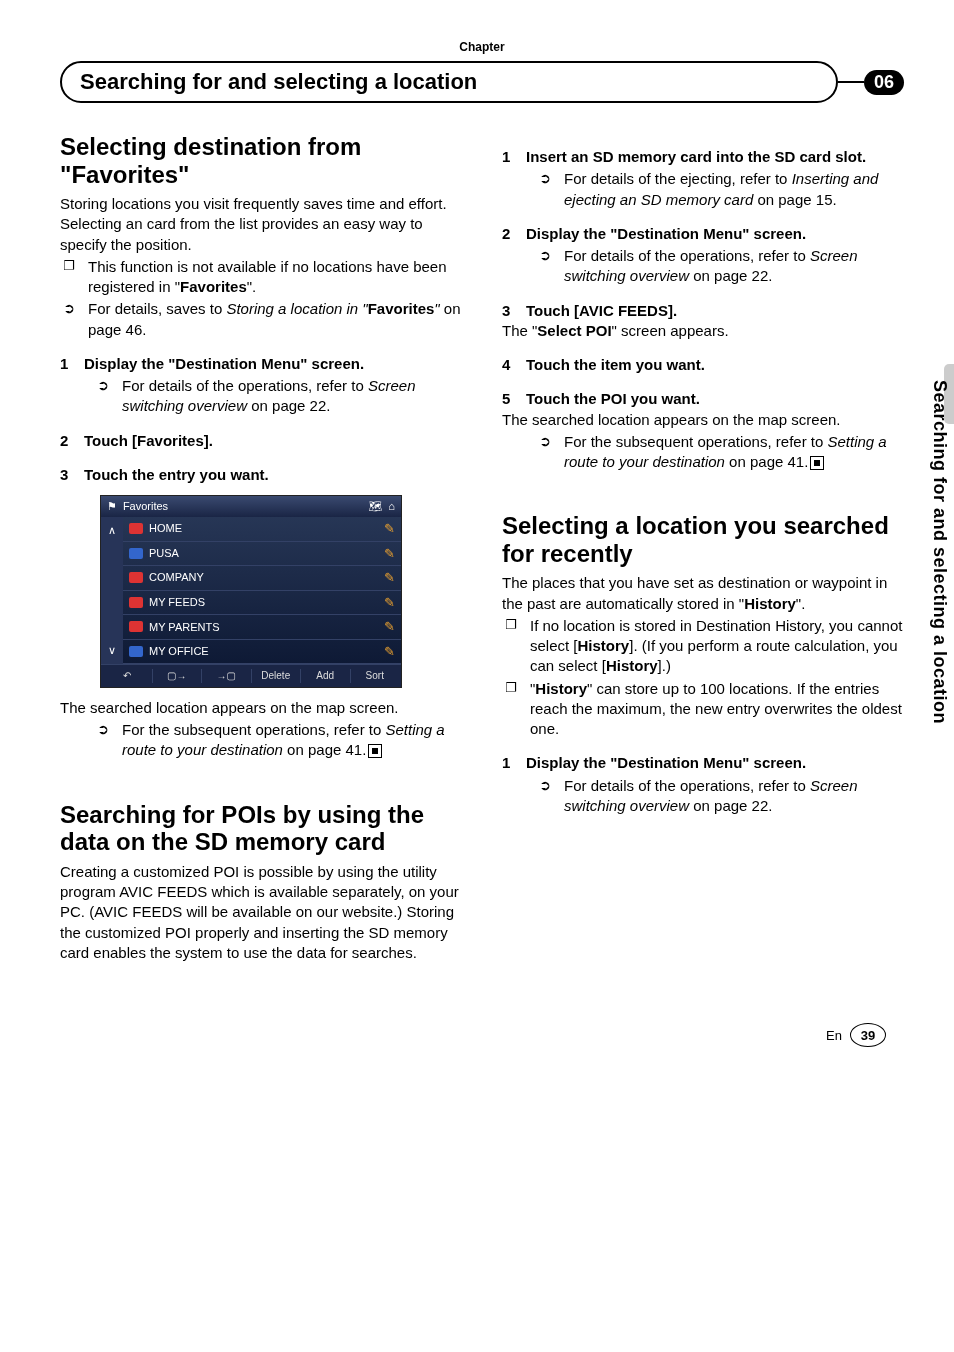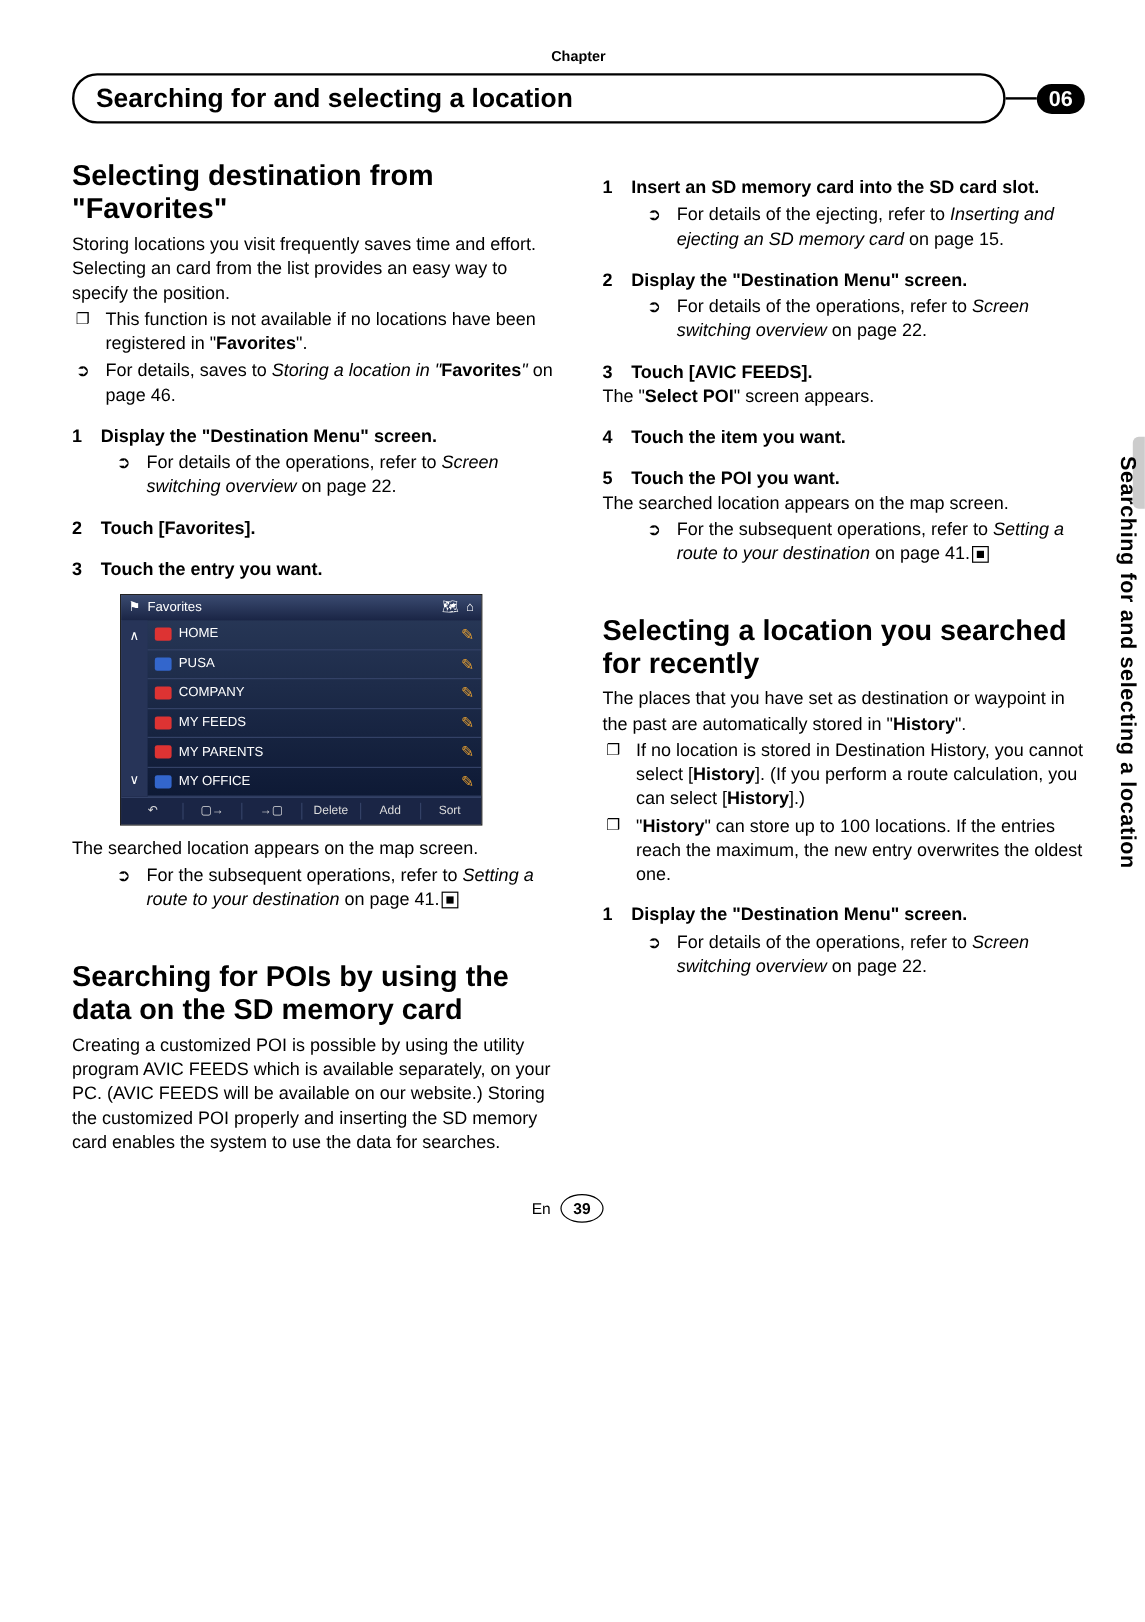--- a/index.html
+++ b/index.html
@@ -19,21 +19,21 @@
 .bullet-row{display:flex;align-items:flex-start;gap:10px;margin-top:2px}
 .bul{flex:0 0 18px;text-align:center;font-size:14px;line-height:1.4}
 .b-sq{font-size:13px}
 .b-arr{font-size:14px}
 .em{font-style:italic}
 .bold{font-weight:bold}
 .end{display:inline-block;border:1px solid #000;width:12px;height:12px;position:relative;vertical-align:middle;margin-left:2px}
 .end:after{content:"";position:absolute;width:6px;height:6px;background:#000;top:3px;left:3px}
 .sidetab{position:absolute;right:4px;top:380px;writing-mode:vertical-rl;font-weight:bold;font-size:18px;letter-spacing:.5px}
 .sidetab-bg{position:absolute;right:0;top:364px;width:10px;height:60px;background:#ccc;border-radius:5px 0 0 5px}
-.footer{position:relative;margin-top:32px;text-align:center;padding-right:18px}
+.footer{position:relative;margin-top:60px;text-align:right;padding-right:18px}
 .footer .pg{display:inline-flex;align-items:center;gap:8px;font-size:13px}
 .footer .circ{border:1.5px solid #000;border-radius:50%;width:34px;height:22px;display:inline-flex;align-items:center;justify-content:center;font-weight:bold}
 .fav{width:300px;margin:10px 0 10px 40px;background:linear-gradient(#2a3a5a,#0a1530);color:#fff;font-size:11px;border:1px solid #222}
 .fav-hdr{display:flex;align-items:center;padding:3px 6px;background:linear-gradient(#3a4a70,#1a2545);gap:6px}
 .fav-body{display:flex}
 .fav-side{width:22px;display:flex;flex-direction:column;justify-content:space-between;align-items:center;padding:6px 0;background:#273458}
 .fav-list{flex:1}
 .fav-row{display:flex;align-items:center;padding:3px 6px;border-bottom:1px solid #334166;gap:6px}
 .fav-ico{width:14px;height:11px;display:inline-block;border-radius:2px}
 .wrench{color:#e8a030;font-size:13px}

